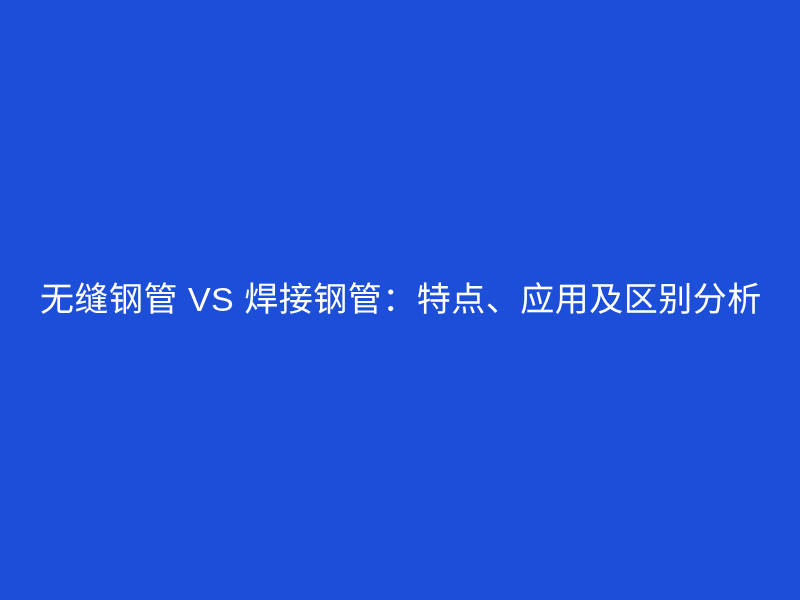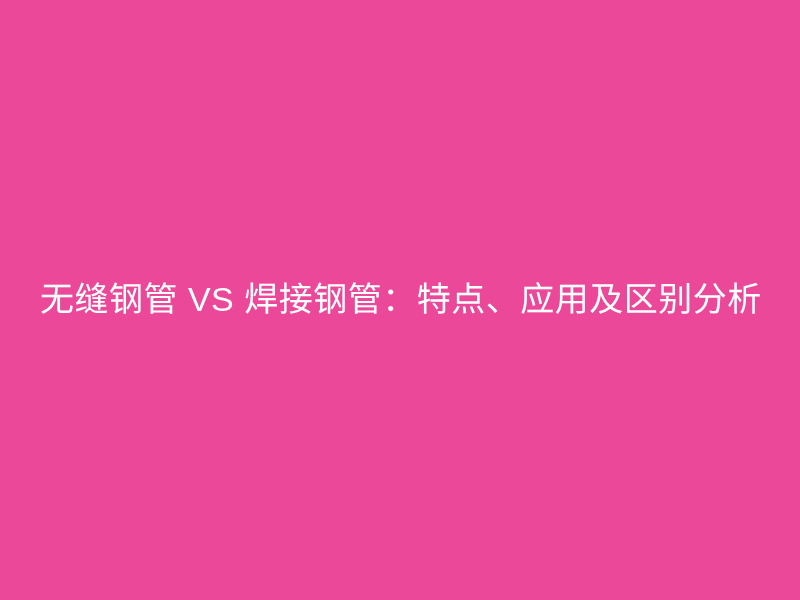--- a/index.html
+++ b/index.html
@@ -37,17 +37,17 @@
     font-weight: 400;
     line-height: 1.35;
     letter-spacing: 0.5px;
     color: #ffffff;
     white-space: nowrap;
   }
 </style>
 </head>
 <body>
 
-<div class="banner" style="background-color: #ec4899;">
+<div class="banner" style="background-color: #1d4ed8;">
   <div class="banner-inner">
     <h1 class="banner-title" style="color: rgb(255, 255, 255);">无缝钢管 VS 焊接钢管：特点、应用及区别分析</h1>
   </div>
 </div>
 
 </body></html>

